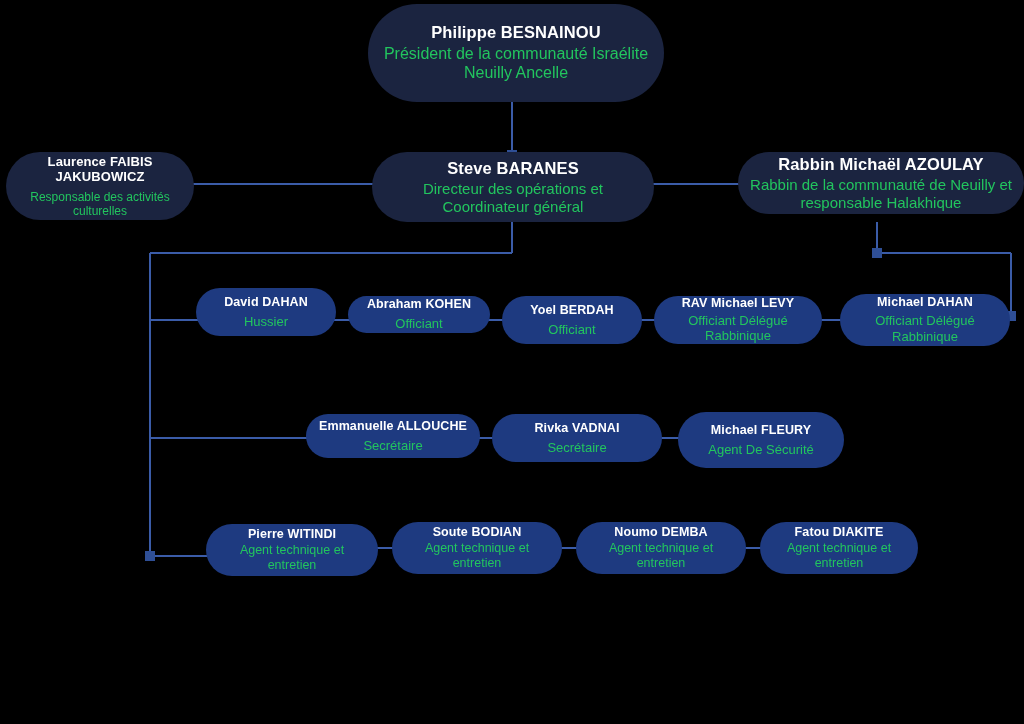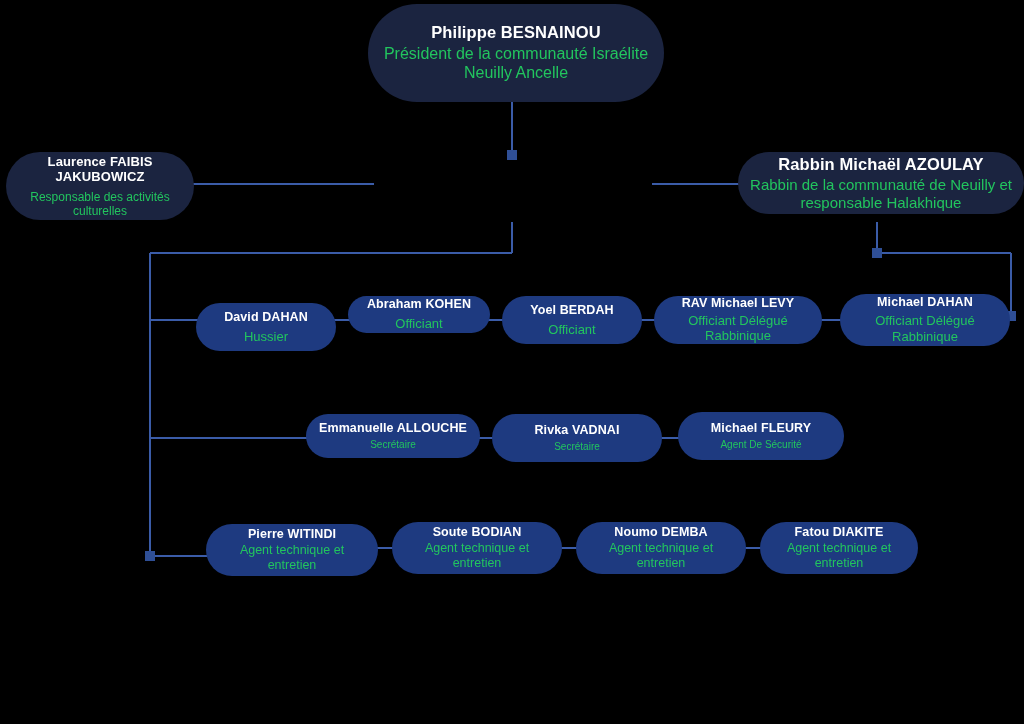--- a/index.html
+++ b/index.html
@@ -46,36 +46,36 @@
 
   #n-steve{left:372px;top:152px;width:282px;height:70px;}
   #n-steve .name{font-size:16.5px;margin-bottom:2px;}
   #n-steve .role{font-size:15px;}
 
   #n-rabbin{left:738px;top:152px;width:286px;height:62px;}
   #n-rabbin .name{font-size:16.5px;margin-bottom:2px;}
   #n-rabbin .role{font-size:15px;}
 
   
-  #n-r1-0{left:196px;top:303px;width:140px;height:48px;}
+  #n-r1-0{left:196px;top:288px;width:140px;height:48px;}
   #n-r1-1{left:348px;top:296px;width:142px;height:37px;}
   #n-r1-2{left:502px;top:296px;width:140px;height:48px;}
   #n-r1-3{left:654px;top:296px;width:168px;height:48px;}
   #n-r1-4{left:840px;top:294px;width:170px;height:52px;}
   .row1 .name{font-size:12.5px;}
   .row1 .role{font-size:13px;margin-top:4px;}
   #n-r1-3 .role,#n-r1-4 .role{font-size:13px;margin-top:2px;line-height:1.22;}
   #n-r1-4 .name{margin-bottom:1px;}
 
   
   #n-r2-0{left:306px;top:414px;width:174px;height:44px;}
   #n-r2-1{left:492px;top:414px;width:170px;height:48px;}
-  #n-r2-2{left:678px;top:412px;width:166px;height:48px;}
+  #n-r2-2{left:678px;top:412px;width:166px;height:56px;}
   .row2 .name{font-size:12.5px;}
-  .row2 .role{font-size:10px;margin-top:4px;}
+  .row2 .role{font-size:13px;margin-top:4px;}
 
   
   #n-r3-0{left:206px;top:524px;width:172px;height:52px;}
   #n-r3-1{left:392px;top:522px;width:170px;height:52px;}
   #n-r3-2{left:576px;top:522px;width:170px;height:52px;}
   #n-r3-3{left:760px;top:522px;width:158px;height:52px;}
   .row3 .name{font-size:12.5px;}
   .row3 .role{font-size:12.5px;margin-top:2px;line-height:1.2;text-align:center;}
 </style>
 </head>
@@ -130,20 +130,24 @@
   <div class="node tone-dark" id="n-president">
     <div class="name">Philippe BESNAINOU</div>
     <div class="role">Président de la communauté Israélite Neuilly Ancelle</div>
   </div>
 
   <div class="node tone-dark" id="n-laurence">
     <div class="name">Laurence FAIBIS JAKUBOWICZ</div>
     <div class="role">Responsable des activités culturelles</div>
   </div>
 
+  <div class="node tone-dark" id="n-steve">
+    <div class="name">Steve BARANES</div>
+    <div class="role">Directeur des opérations et Coordinateur général</div>
+  </div>
 
   <div class="node tone-dark" id="n-rabbin">
     <div class="name">Rabbin Michaël AZOULAY</div>
     <div class="role">Rabbin de la communauté de Neuilly et responsable Halakhique</div>
   </div>
 
   <div class="node tone-blue row1" id="n-r1-0">
     <div class="name">David DAHAN</div>
     <div class="role">Hussier</div>
   </div>

